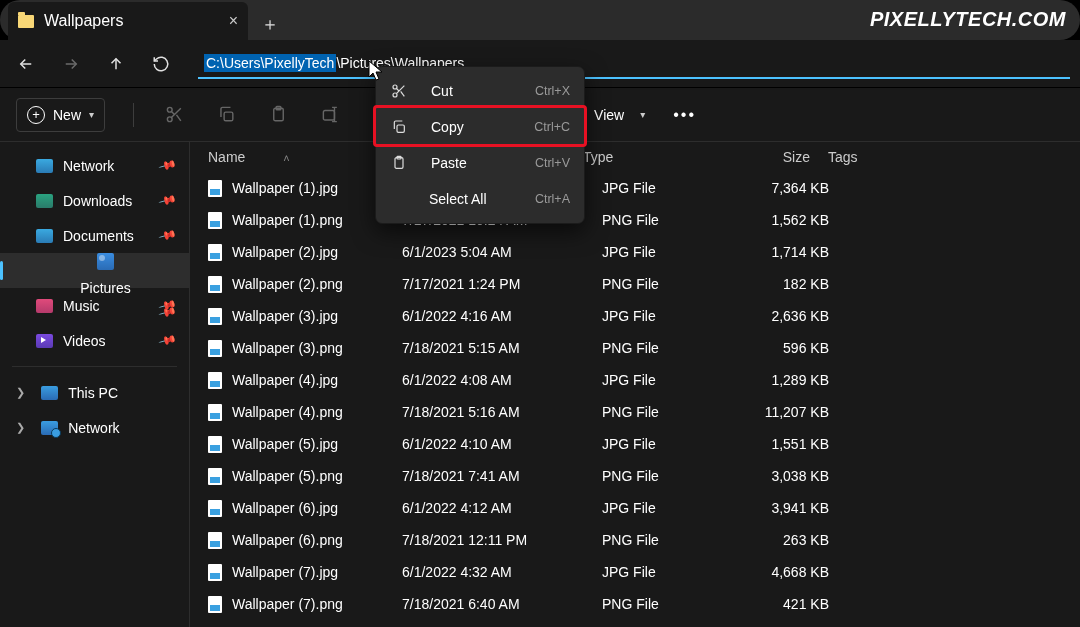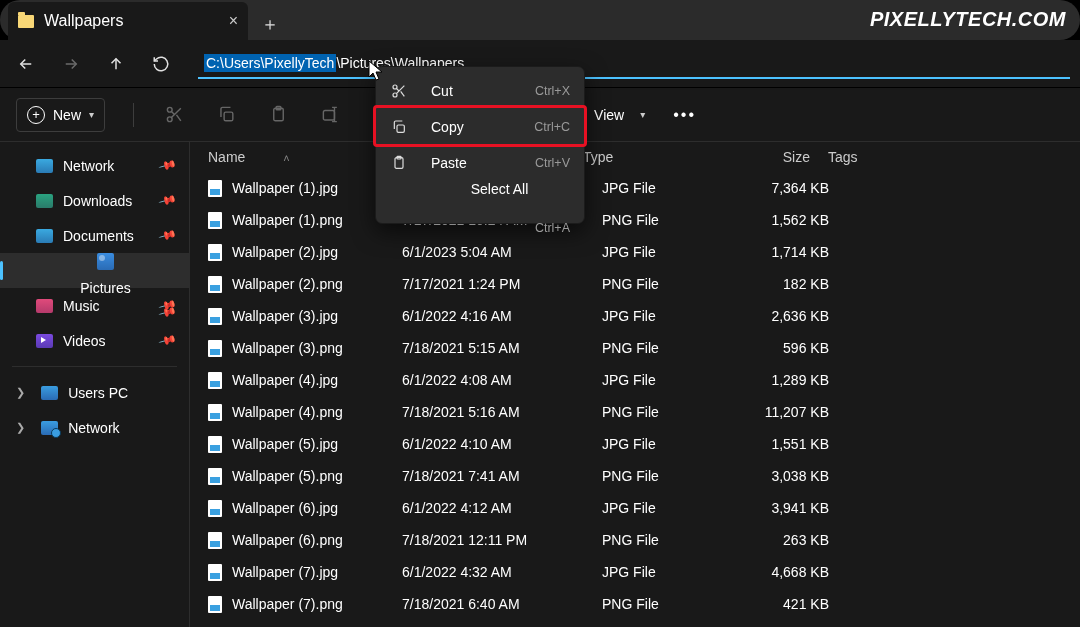--- a/index.html
+++ b/index.html
@@ -92,21 +92,21 @@
 
   
   .ctx { position: absolute; left: 375px; top: 66px; width: 210px; background: #2c2c2c;
          border: 1px solid #1b1b1b; border-radius: 7px; box-shadow: 0 8px 22px rgba(0,0,0,.6);
          padding: 6px 0; font-size: 14px; z-index: 10; }
   .ctx-item { height: 36px; display: flex; align-items: center; padding: 0 14px; gap: 24px;
               cursor: pointer; }
   .ctx-ic { width: 17px; height: 17px; display: flex; align-items: center; justify-content: center;
             color: #ddd; }
   .ctx-short { margin-left: auto; color: #9a9a9a; font-size: 12.5px; }
-  .ctx-item.noicon { padding-left: 53px; flex-direction: column; }
+  .ctx-item.noicon { padding-left: 53px; }
   .copy-hl { position: absolute; left: 373px; top: 105px; width: 214px; height: 42px;
              border: 3px solid #e81123; border-radius: 4px; z-index: 11; pointer-events: none; }
 
   
   .cursor { position: absolute; left: 368px; top: 60px; z-index: 12; width: 18px; height: 22px;
             pointer-events: none; }
 
   
   .watermark { position: absolute; right: 14px; top: 8px; font-size: 20px; font-weight: 800;
                color: #fff; font-style: italic; letter-spacing: .5px; z-index: 5; }
@@ -239,21 +239,21 @@
       </div>
       <div class="sb-item">
         <span class="ic ic-vid"></span>
         <span>Videos</span>
         <span class="pin">📌</span>
       </div>
       <div class="sb-sep"></div>
       <div class="sb-item tree">
         <span class="chev-r">❯</span>
         <span class="ic ic-pc"></span>
-        <span>Users PC</span>
+        <span>This PC</span>
       </div>
       <div class="sb-item tree">
         <span class="chev-r">❯</span>
         <span class="ic ic-net"></span>
         <span>Network</span>
       </div>
     </div>
   <div class="files">
     <div class="cols">
       <div class="col-name"><span>Name</span><span class="sort-ic">˄</span></div>

